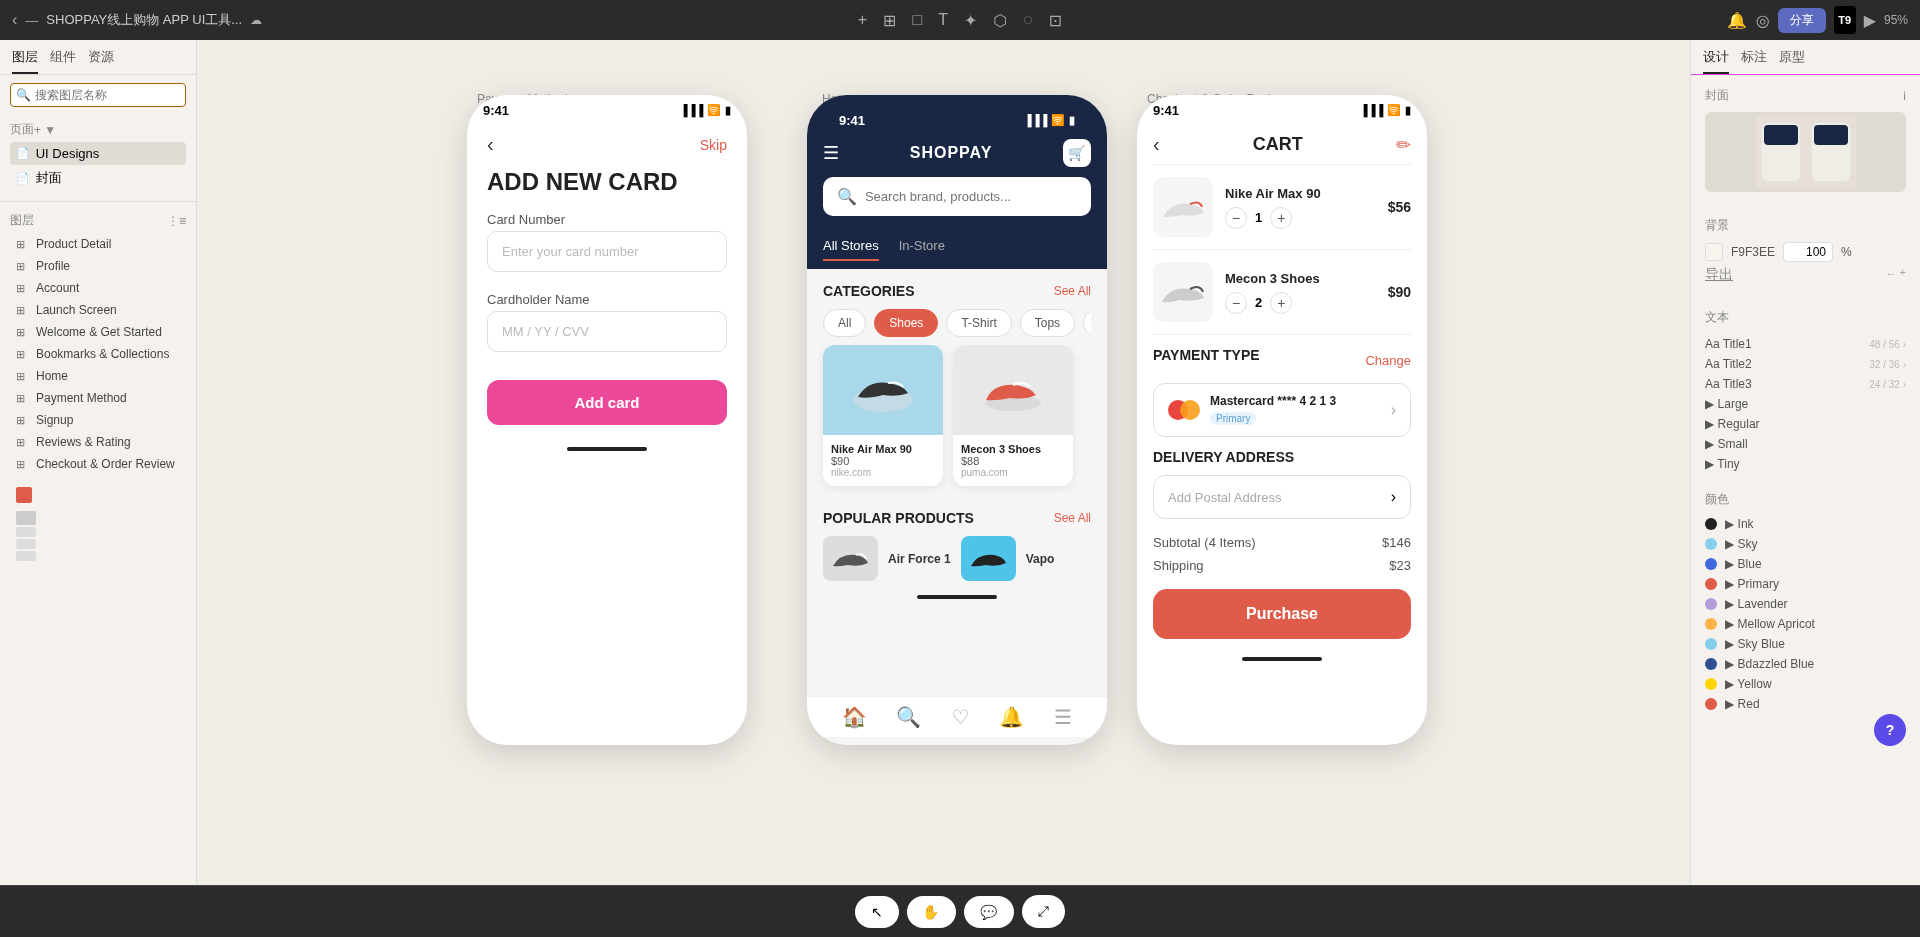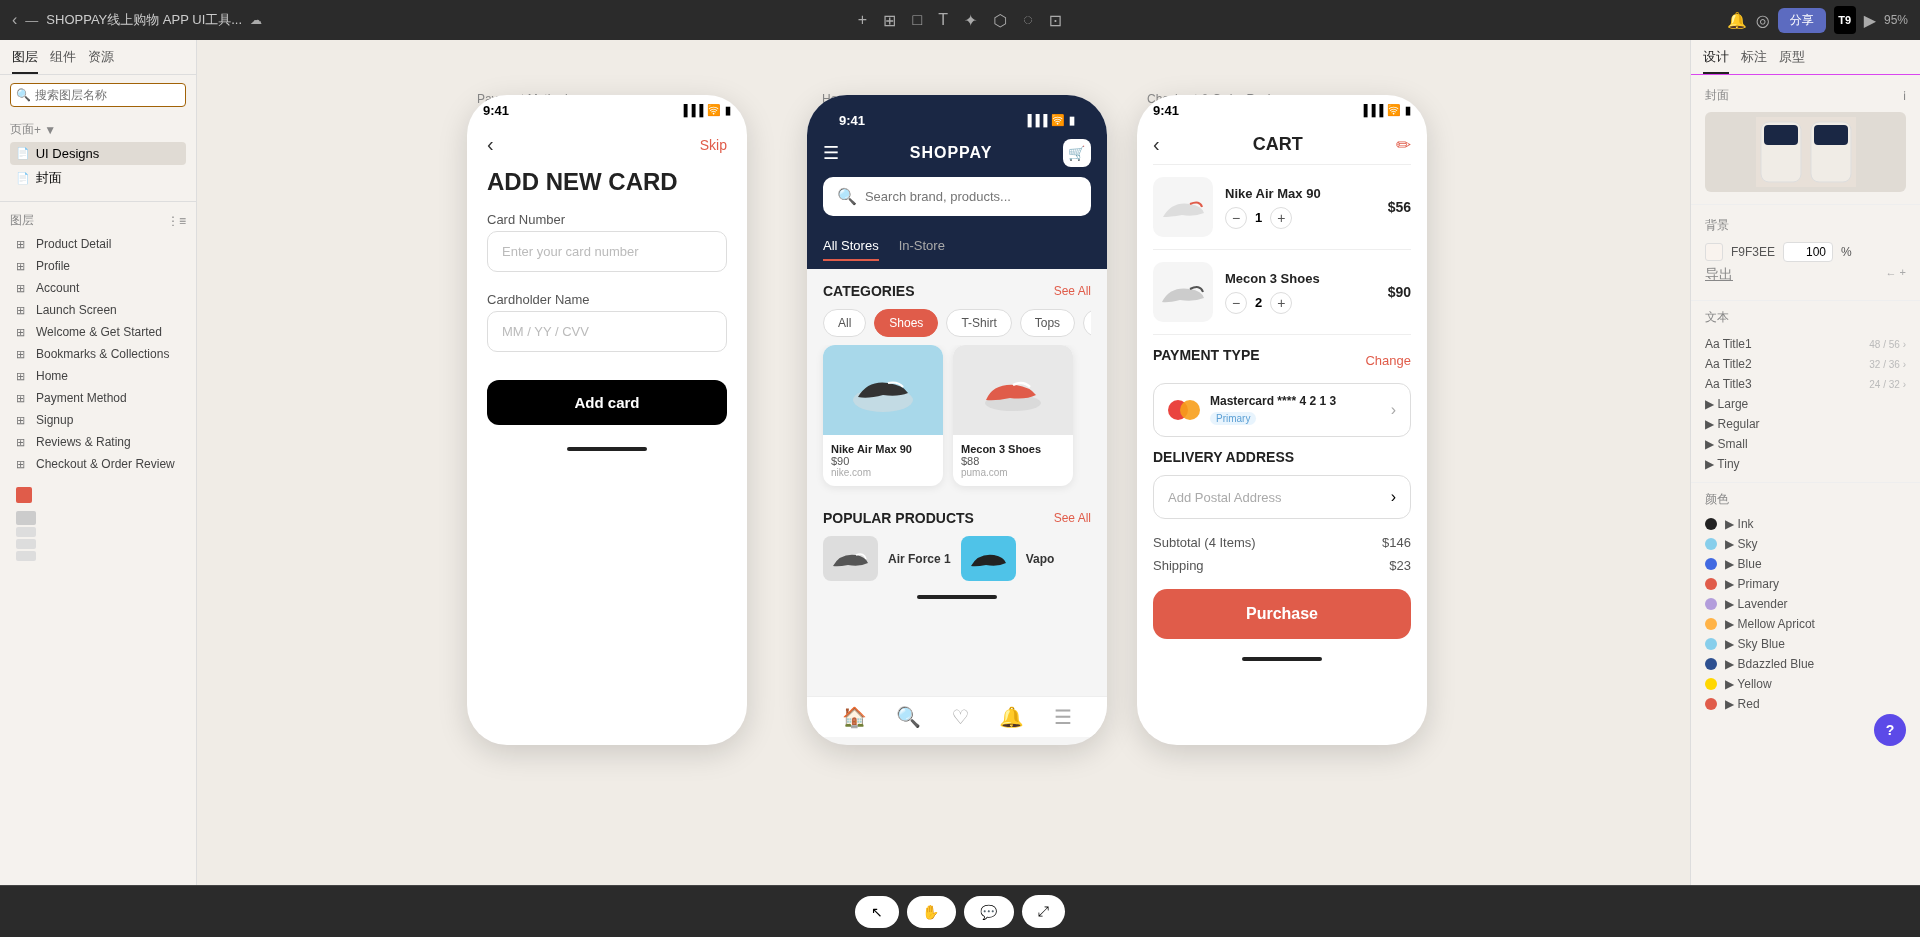--- a/index.html
+++ b/index.html
@@ -181,21 +181,21 @@
     .pm-input-row {
       margin: 0 20px 12px;
       border: 1.5px solid #ddd;
       border-radius: 10px;
       padding: 12px 14px;
       font-size: 13px;
       color: #aaa;
     }
     .pm-add-btn {
       margin: 16px 20px;
-      background: #000000;
+      background: #ec4899;
       color: white;
       border: none;
       border-radius: 12px;
       padding: 14px;
       width: calc(100% - 40px);
       font-size: 15px;
       font-weight: 600;
       cursor: pointer;
     }
 

